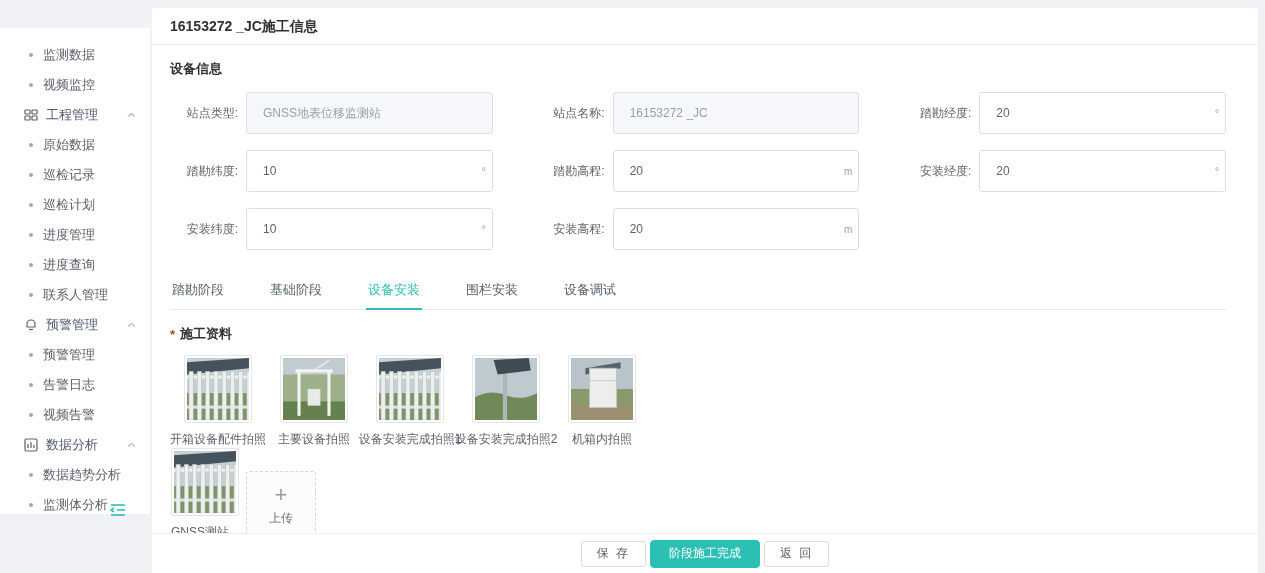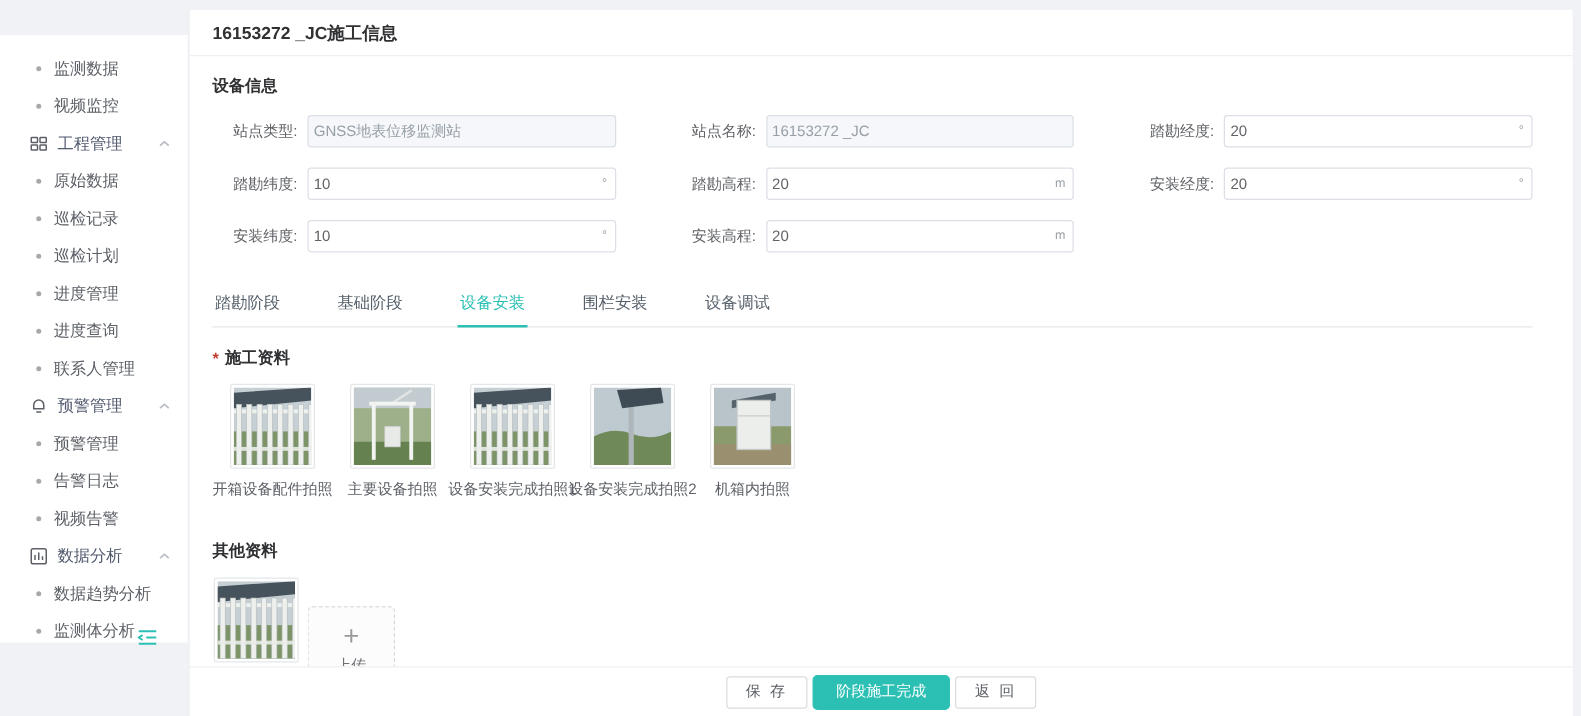--- a/index.html
+++ b/index.html
@@ -50,23 +50,23 @@
     display: grid; grid-template-columns: 1fr 1fr 1fr;
     column-gap: 44px; row-gap: 16px;
   }
   .field { display: flex; align-items: center; }
   .field .flabel {
     width: 68px; flex: 0 0 auto; text-align: right;
     font-size: 12px; color: #606266; margin-right: 8px; white-space: nowrap;
   }
   .input-wrap { position: relative; flex: 1; }
   .input-wrap input {
-    width: 100%; height: 26px;
+    width: 100%; height: 42px;
     border: 1px solid #dcdfe6; border-radius: 3px;
-    padding: 0 20px 0 4px;
+    padding: 0 20px 0 16px;
     font-size: 12px; color: #606266;
     background: #fff; font-family: "Liberation Sans", sans-serif;
     outline: none;
   }
   .input-wrap input.disabled { background: #f5f7fa; color: #97a0a8; }
   .suffix {
     position: absolute; right: 7px; top: 50%; transform: translateY(-50%);
     font-size: 10px; color: #9aa0a6; pointer-events: none;
   }
 
@@ -363,21 +363,20 @@
               <rect y="44" width="60" height="16" fill="#9a8f6f"></rect>
               <polygon points="14,10 48,4 48,10 14,16" fill="#55626b"></polygon>
               <rect x="18" y="10" width="26" height="38" fill="#eceeec" stroke="#c0c6c4" stroke-width="1"></rect>
               <line x1="18" y1="22" x2="44" y2="22" stroke="#c9cecb"></line>
             </svg>
           </div>
           <div class="caption">机箱内拍照</div>
         </div>
       </div>
 
-    <div class="mat-title other-gap">其他资料</div>
     <div class="photo-list" id="other-photos">
         <div class="photo-item narrow">
           <div class="thumb">
             <svg viewBox="0 0 60 60" preserveAspectRatio="none">
               <rect width="60" height="60" fill="#c6cfd3"></rect>
               <rect y="34" width="60" height="26" fill="#7d9468"></rect>
               <polygon points="0,4 60,0 60,10 0,16" fill="#46525c"></polygon>
               <rect y="17" width="60" height="3" fill="#eef0ee"></rect>
               <rect x="2" y="13" width="4" height="47" fill="#eef0ee" stroke="#b5bcbc" stroke-width="0.5"></rect>
               <rect x="10" y="13" width="4" height="47" fill="#eef0ee" stroke="#b5bcbc" stroke-width="0.5"></rect>

